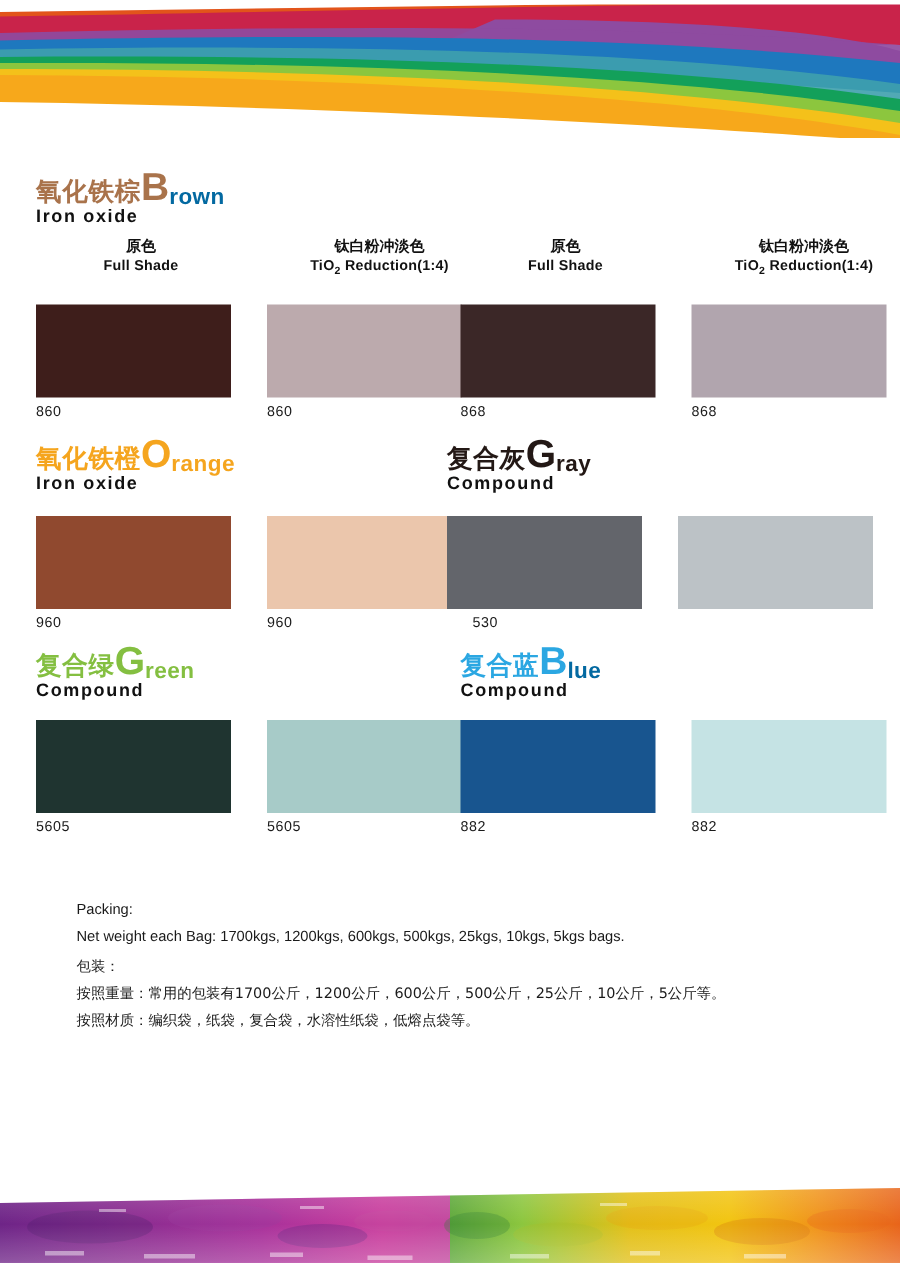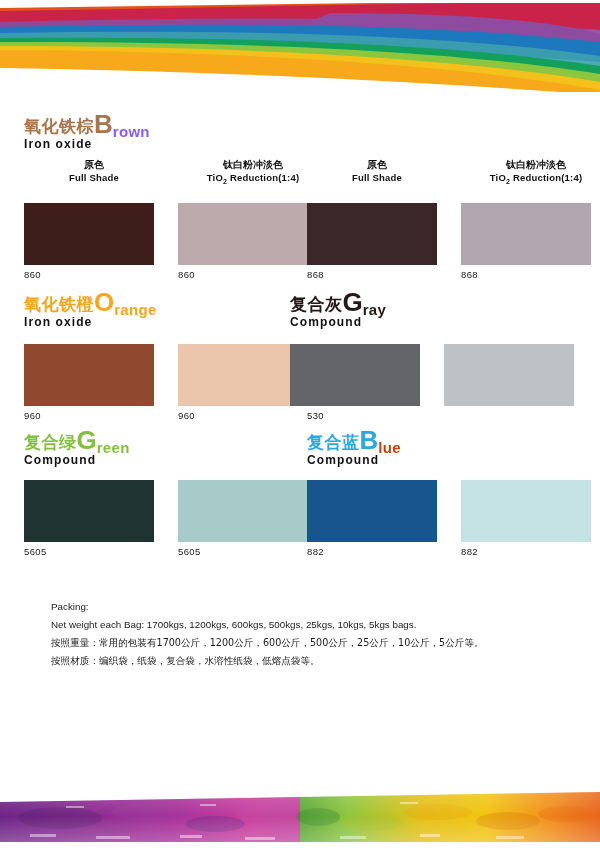--- a/index.html
+++ b/index.html
@@ -44,21 +44,21 @@
 
   .section { position: absolute; }
 
   
   .sec-head {
     position: relative;
     height: 34px;
     white-space: nowrap;
   }
   .cn-name {
-    font-family: Liberation Mono, monospace;
+    font-family: Liberation Serif, serif;
     font-size: 17px;
     font-weight: 700;
     letter-spacing: 0.5px;
     line-height: 20px;
     display: inline-block;
     vertical-align: top;
   }
   .en-sub {
     position: absolute;
     left: 0;
@@ -195,21 +195,21 @@
     </g>
     <rect x="0" y="0" width="600" height="3" fill="#ffffff"></rect>
   </svg>
 </div>
 
 <div id="content">
 
   <div class="section" id="sec-brown" style="left:24px; top:118px; width:552px;">
 
     <div class="sec-head">
-      <span class="cn-name" style="color:#A9734B;">氧化铁棕</span><span class="big-letter" style="color:#A9734B;">B</span><span class="rest-letters" style="color:#8b5cf6;">rown</span>
+      <span class="cn-name" style="color:#A9734B;">氧化铁棕</span><span class="big-letter" style="color:#A9734B;">B</span><span class="rest-letters" style="color:#0369a1;">rown</span>
       <span class="en-sub">Iron oxide</span>
     </div>
 
     <div class="col-caps" style="top:40px;">
       <div class="cap" style="left:-10px; top:0;">
         <span class="cap-cn">原色</span>
         <span class="cap-en">Full Shade</span>
       </div>
       <div class="cap" style="left:149px; top:0;">
         <span class="cap-cn">钛白粉冲淡色</span>
@@ -240,21 +240,21 @@
     <div class="sec-head">
       <span class="cn-name" style="color:#F5A51E;">氧化铁橙</span><span class="big-letter" style="color:#F5A51E;">O</span><span class="rest-letters" style="color:#F5A51E;">range</span>
       <span class="en-sub">Iron oxide</span>
     </div>
     <div class="swatch" style="left:0;    top:48px; background:#90492F;"></div>
     <div class="swatch" style="left:154px; top:48px; background:#EBC6AC;"></div>
     <span class="swatch-code" style="left:0;    top:114px;">960</span>
     <span class="swatch-code" style="left:154px; top:114px;">960</span>
   </div>
 
-  <div class="section" id="sec-gray" style="left:290px; top:296px; width:270px;">
+  <div class="section" id="sec-gray" style="left:298px; top:296px; width:270px;">
     <div class="sec-head">
       <span class="cn-name" style="color:#231815;">复合灰</span><span class="big-letter" style="color:#231815;">G</span><span class="rest-letters" style="color:#231815;">ray</span>
       <span class="en-sub">Compound</span>
     </div>
     <div class="swatch" style="left:0;    top:48px; background:#63656B;"></div>
     <div class="swatch" style="left:154px; top:48px; background:#BCC2C6;"></div>
     <span class="swatch-code" style="left:17px; top:114px;">530</span>
   </div>
 
   <div class="section" id="sec-green" style="left:24px; top:434px; width:270px;">
@@ -263,32 +263,33 @@
       <span class="en-sub">Compound</span>
     </div>
     <div class="swatch" style="left:0;    top:46px; background:#1F3430;"></div>
     <div class="swatch" style="left:154px; top:46px; background:#A7CBC8;"></div>
     <span class="swatch-code" style="left:0;    top:112px;">5605</span>
     <span class="swatch-code" style="left:154px; top:112px;">5605</span>
   </div>
 
   <div class="section" id="sec-blue" style="left:307px; top:434px; width:270px;">
     <div class="sec-head">
-      <span class="cn-name" style="color:#2BA7E2;">复合蓝</span><span class="big-letter" style="color:#2BA7E2;">B</span><span class="rest-letters" style="color:#c2410c;text-align:center;">lue</span>
+      <span class="cn-name" style="color:#2BA7E2;">复合蓝</span><span class="big-letter" style="color:#2BA7E2;">B</span><span class="rest-letters" style="color:#0369a1;text-align:center;">lue</span>
       <span class="en-sub">Compound</span>
     </div>
     <div class="swatch" style="left:0;    top:46px; background:#18558F;"></div>
     <div class="swatch" style="left:154px; top:46px; background:#C5E3E4;"></div>
     <span class="swatch-code" style="left:0;    top:112px;">882</span>
     <span class="swatch-code" style="left:154px; top:112px;">882</span>
   </div>
 
   <div id="packing">
     <div class="pk-line">Packing:</div>
     <div class="pk-line">Net weight each Bag:  1700kgs, 1200kgs, 600kgs, 500kgs, 25kgs, 10kgs, 5kgs bags.</div>
+    <div class="pk-line cn" style="margin-top:2px;">包装：</div>
     <div class="pk-line cn">按照重量：常用的包装有1700公斤，1200公斤，600公斤，500公斤，25公斤，10公斤，5公斤等。</div>
     <div class="pk-line cn">按照材质：编织袋，纸袋，复合袋，水溶性纸袋，低熔点袋等。</div>
   </div>
 
 
 </div>
 
 <div id="bottom-strip">
   <svg width="600" height="58" viewBox="0 0 600 58" xmlns="http://www.w3.org/2000/svg" aria-hidden="true">
     <defs>

